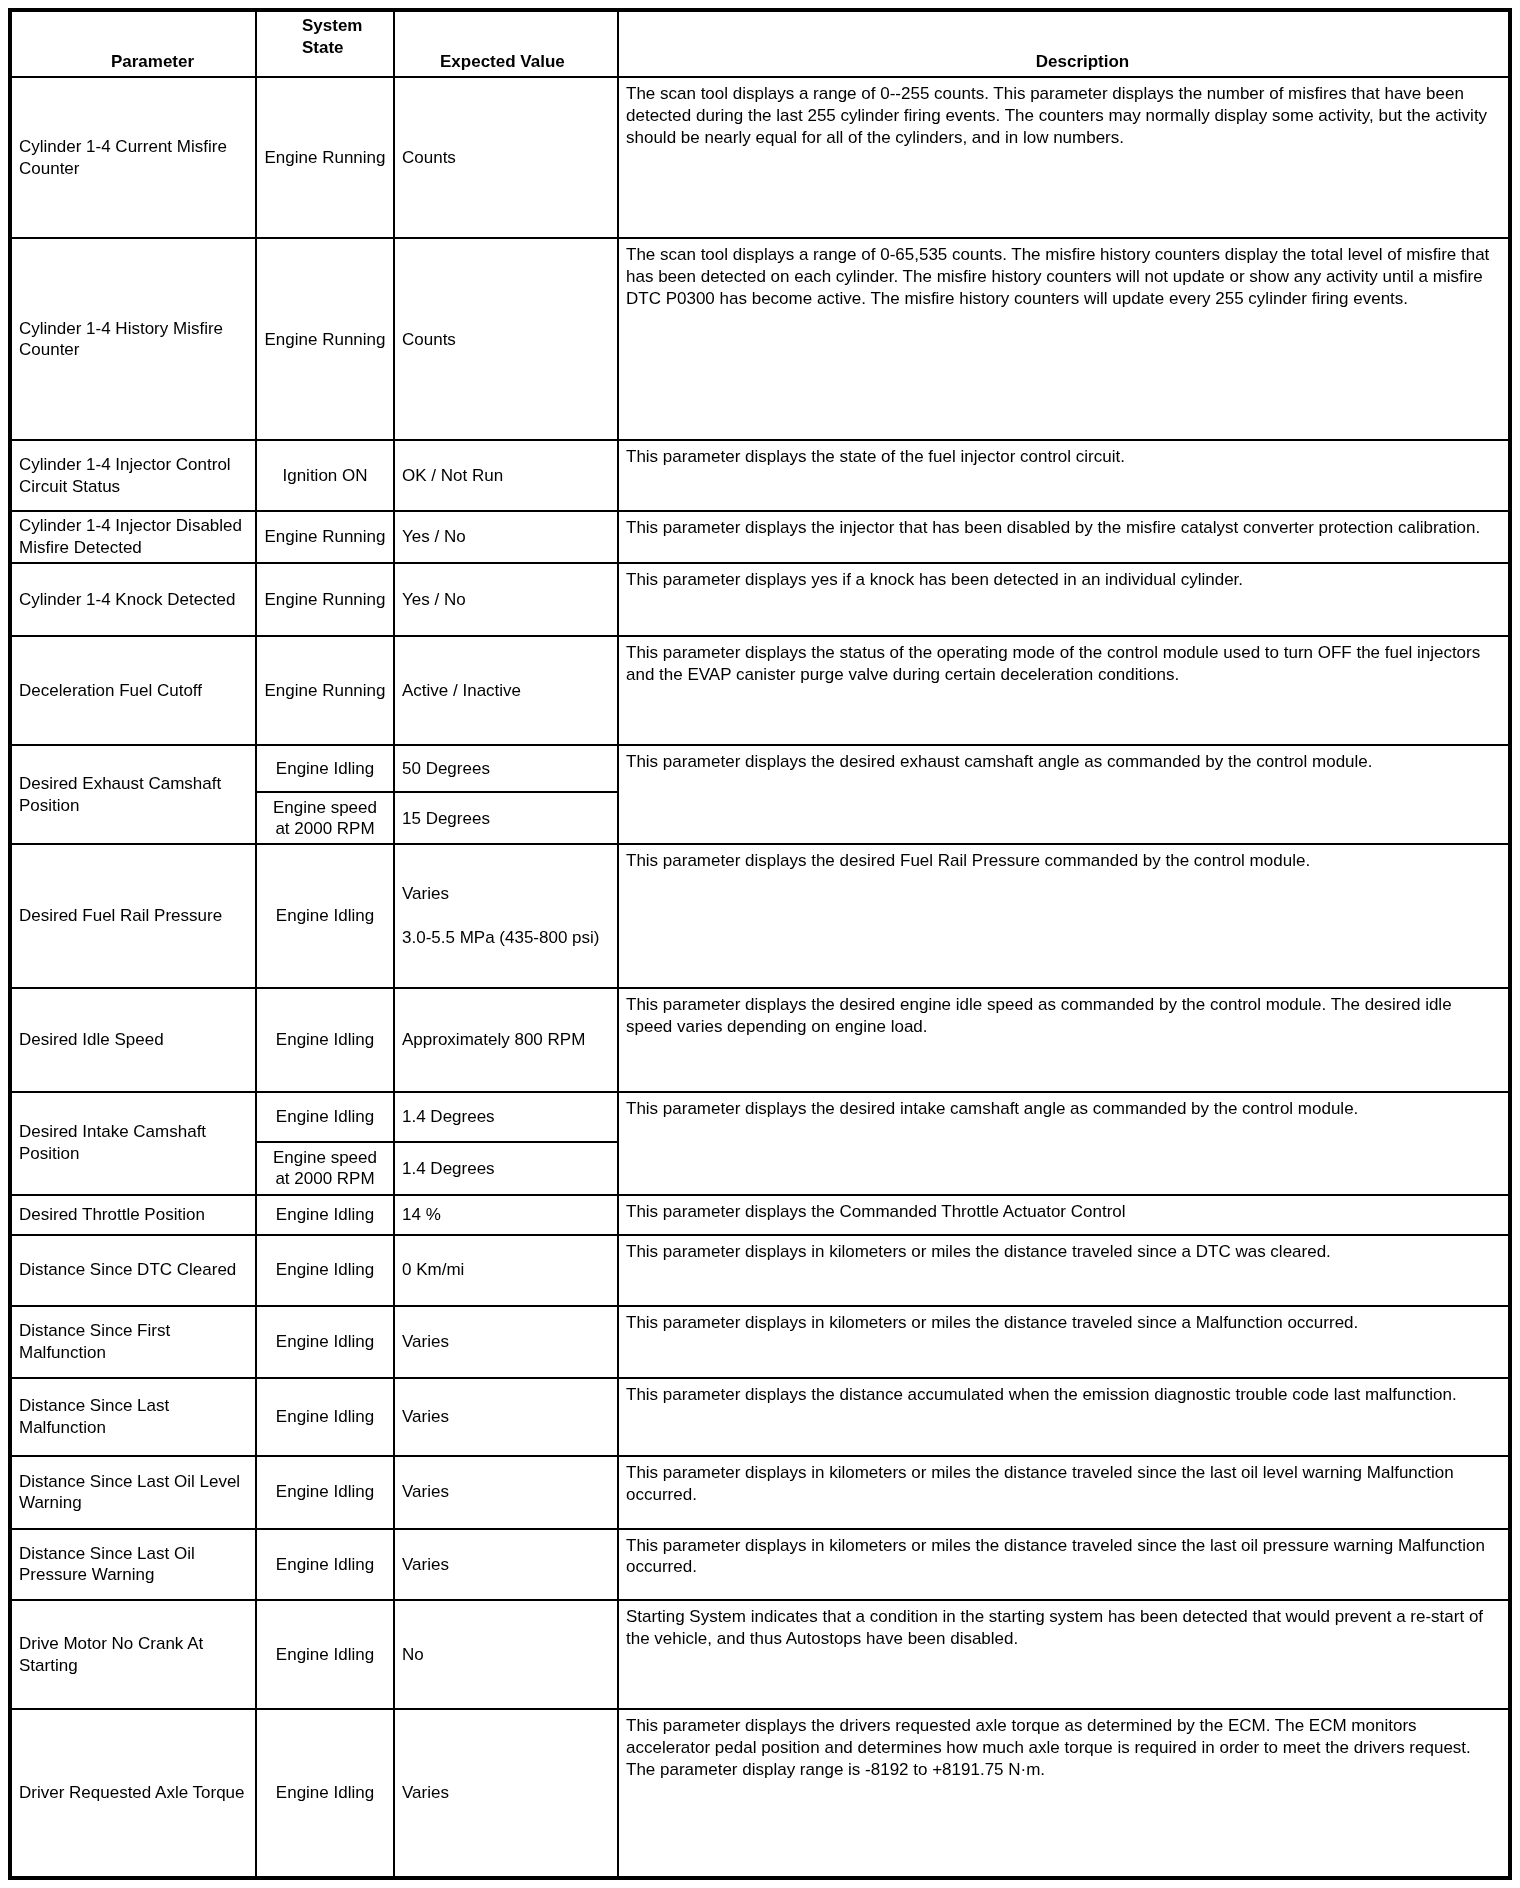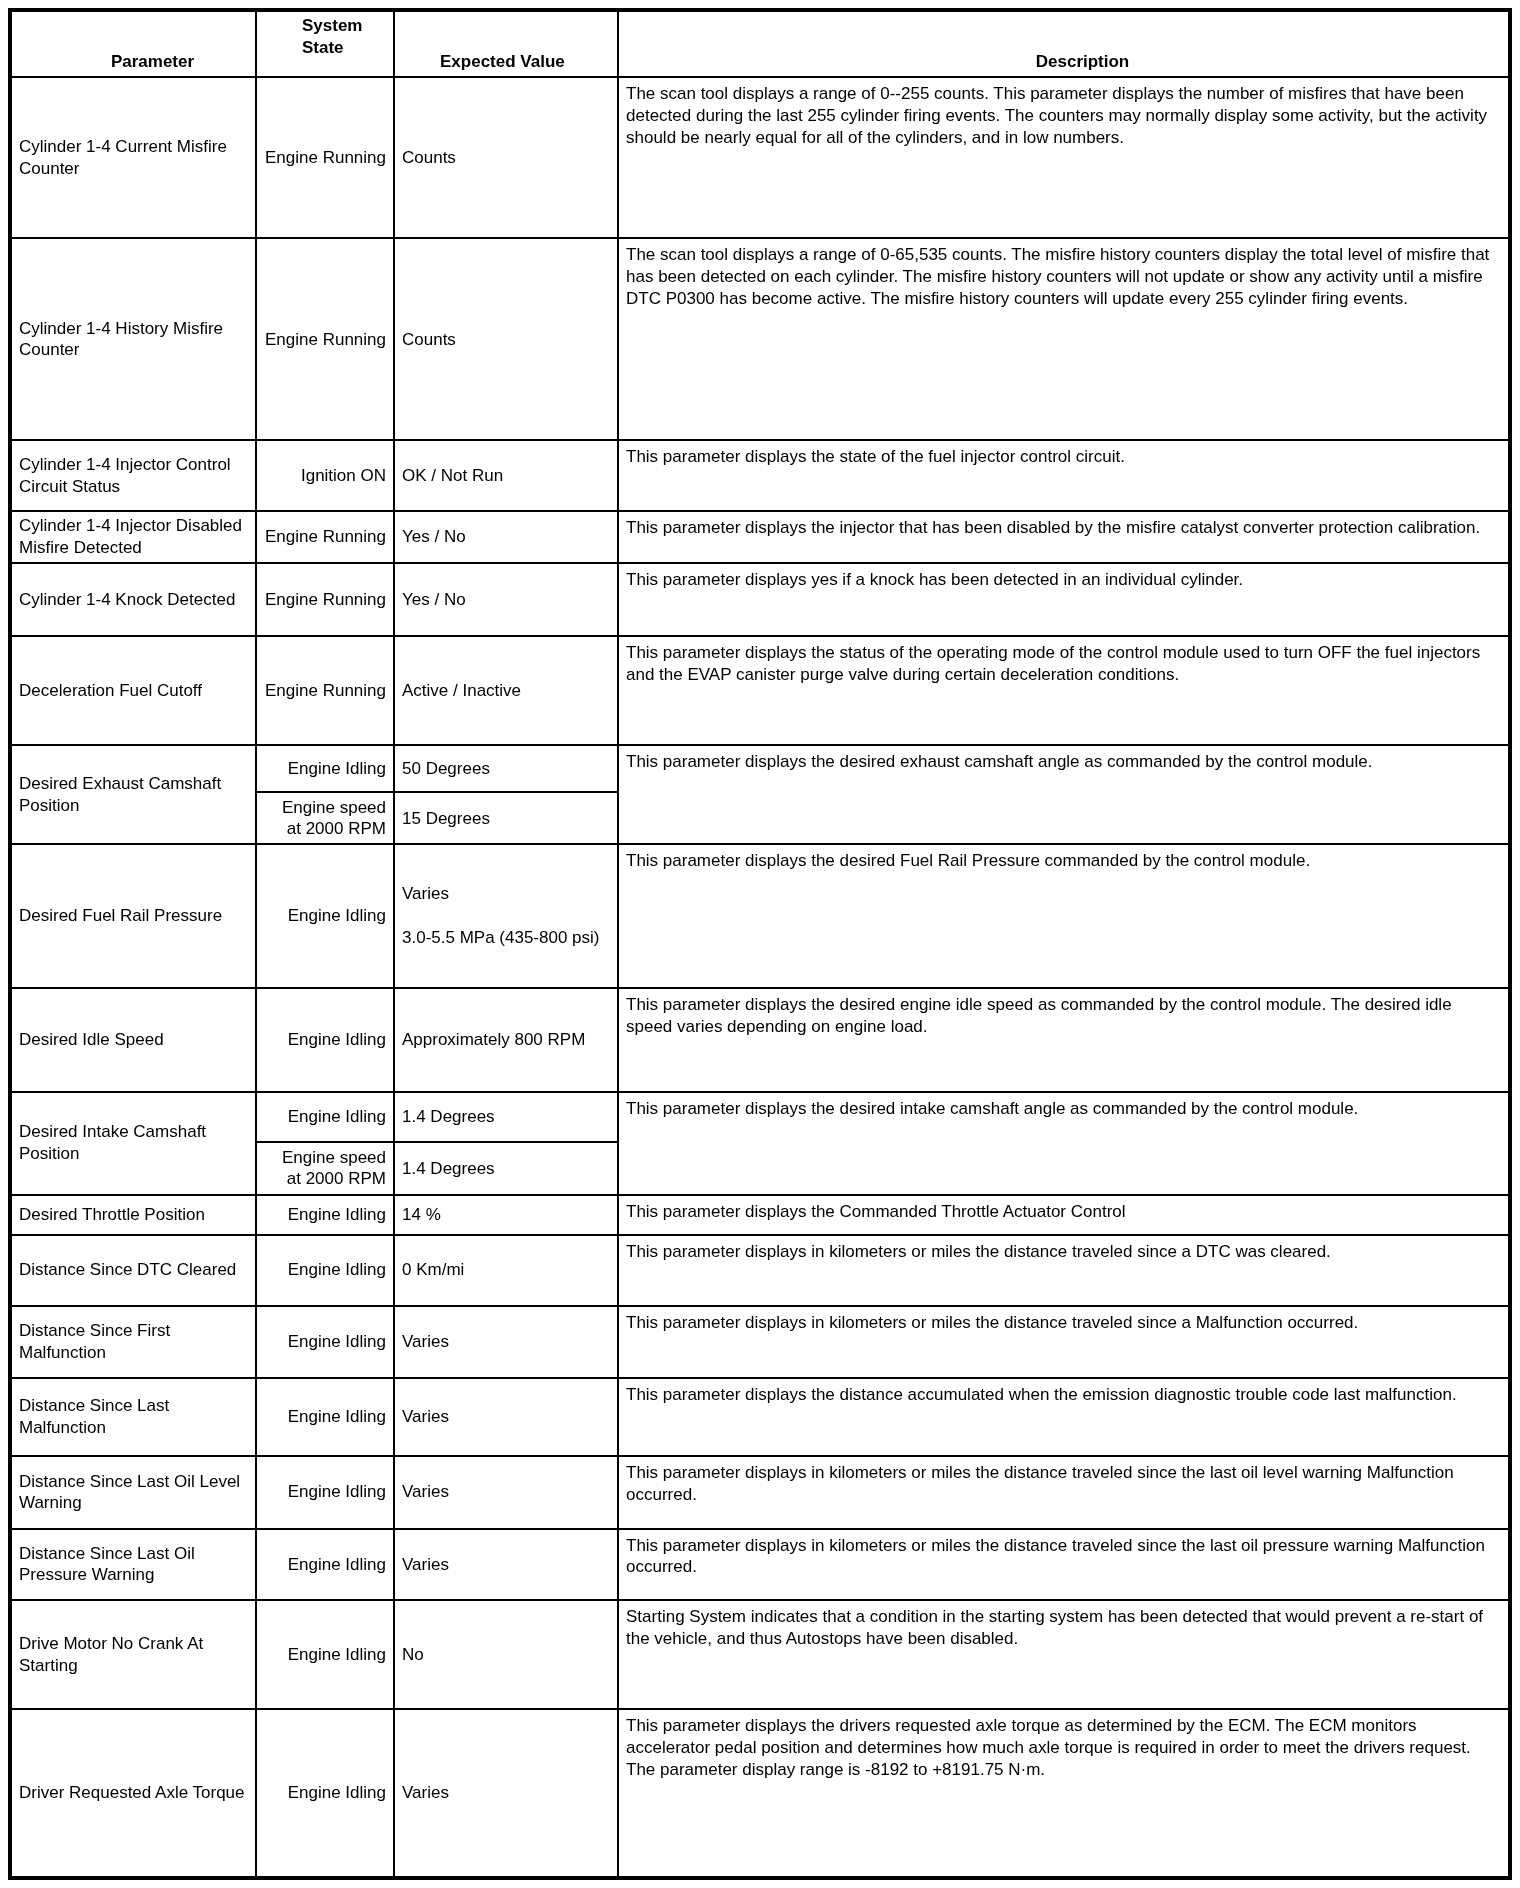--- a/index.html
+++ b/index.html
@@ -28,21 +28,21 @@
     line-height: 1.28;
     overflow: hidden;
   }
   thead tr { height: 67px; }
   th { font-weight: bold; padding-left: 45px; }
   .h-param { text-align: center; vertical-align: bottom; }
   .h-state { text-align: left;   vertical-align: top; white-space: pre-line; }
   .h-value { text-align: left;   vertical-align: bottom; }
   .h-desc  { text-align: center; vertical-align: bottom; }
   .c-param { text-align: left; vertical-align: middle; }
-  .c-state { text-align: right; vertical-align: middle; }
+  .c-state { text-align: center; vertical-align: middle; }
   .c-value { text-align: left; vertical-align: middle; white-space: pre-line; }
   .c-desc  { text-align: left; vertical-align: top; padding-top: 5px; }
 </style>
 </head>
 <body>
 
 <table>
   <colgroup>
     <col style="width:246px">
     <col style="width:138px">

